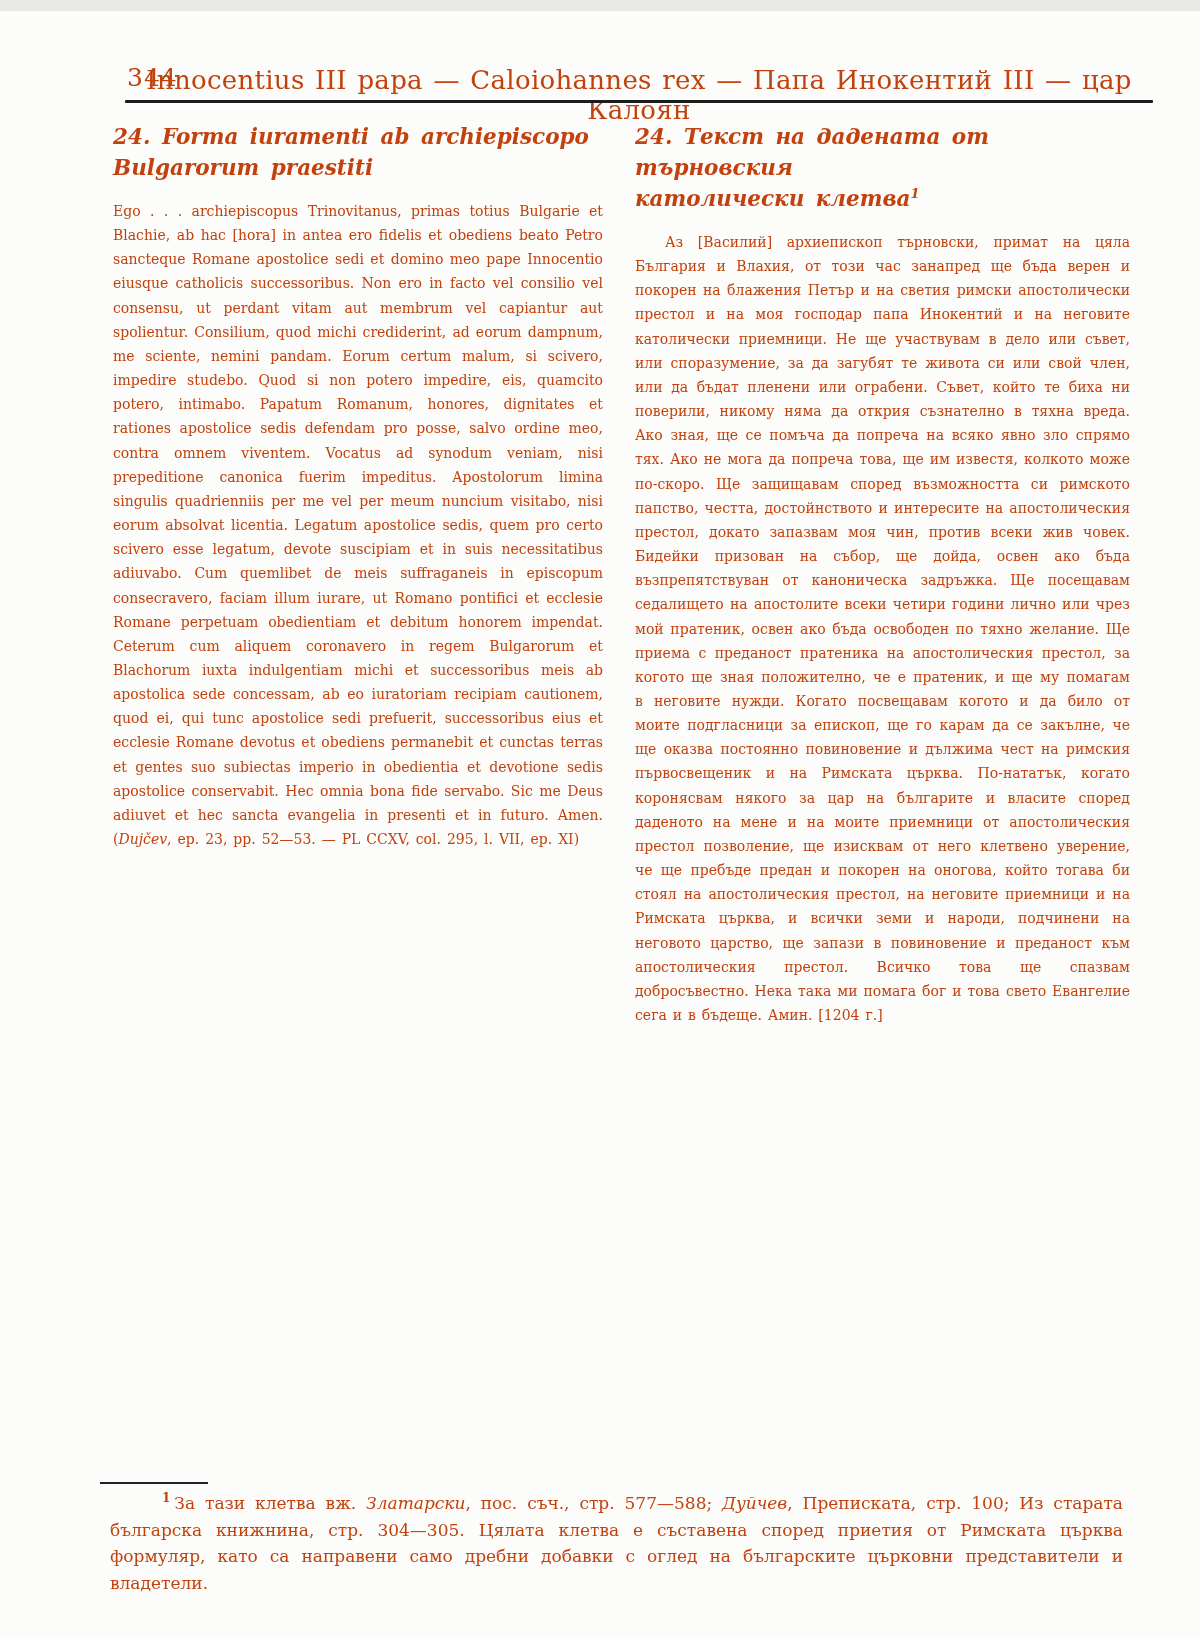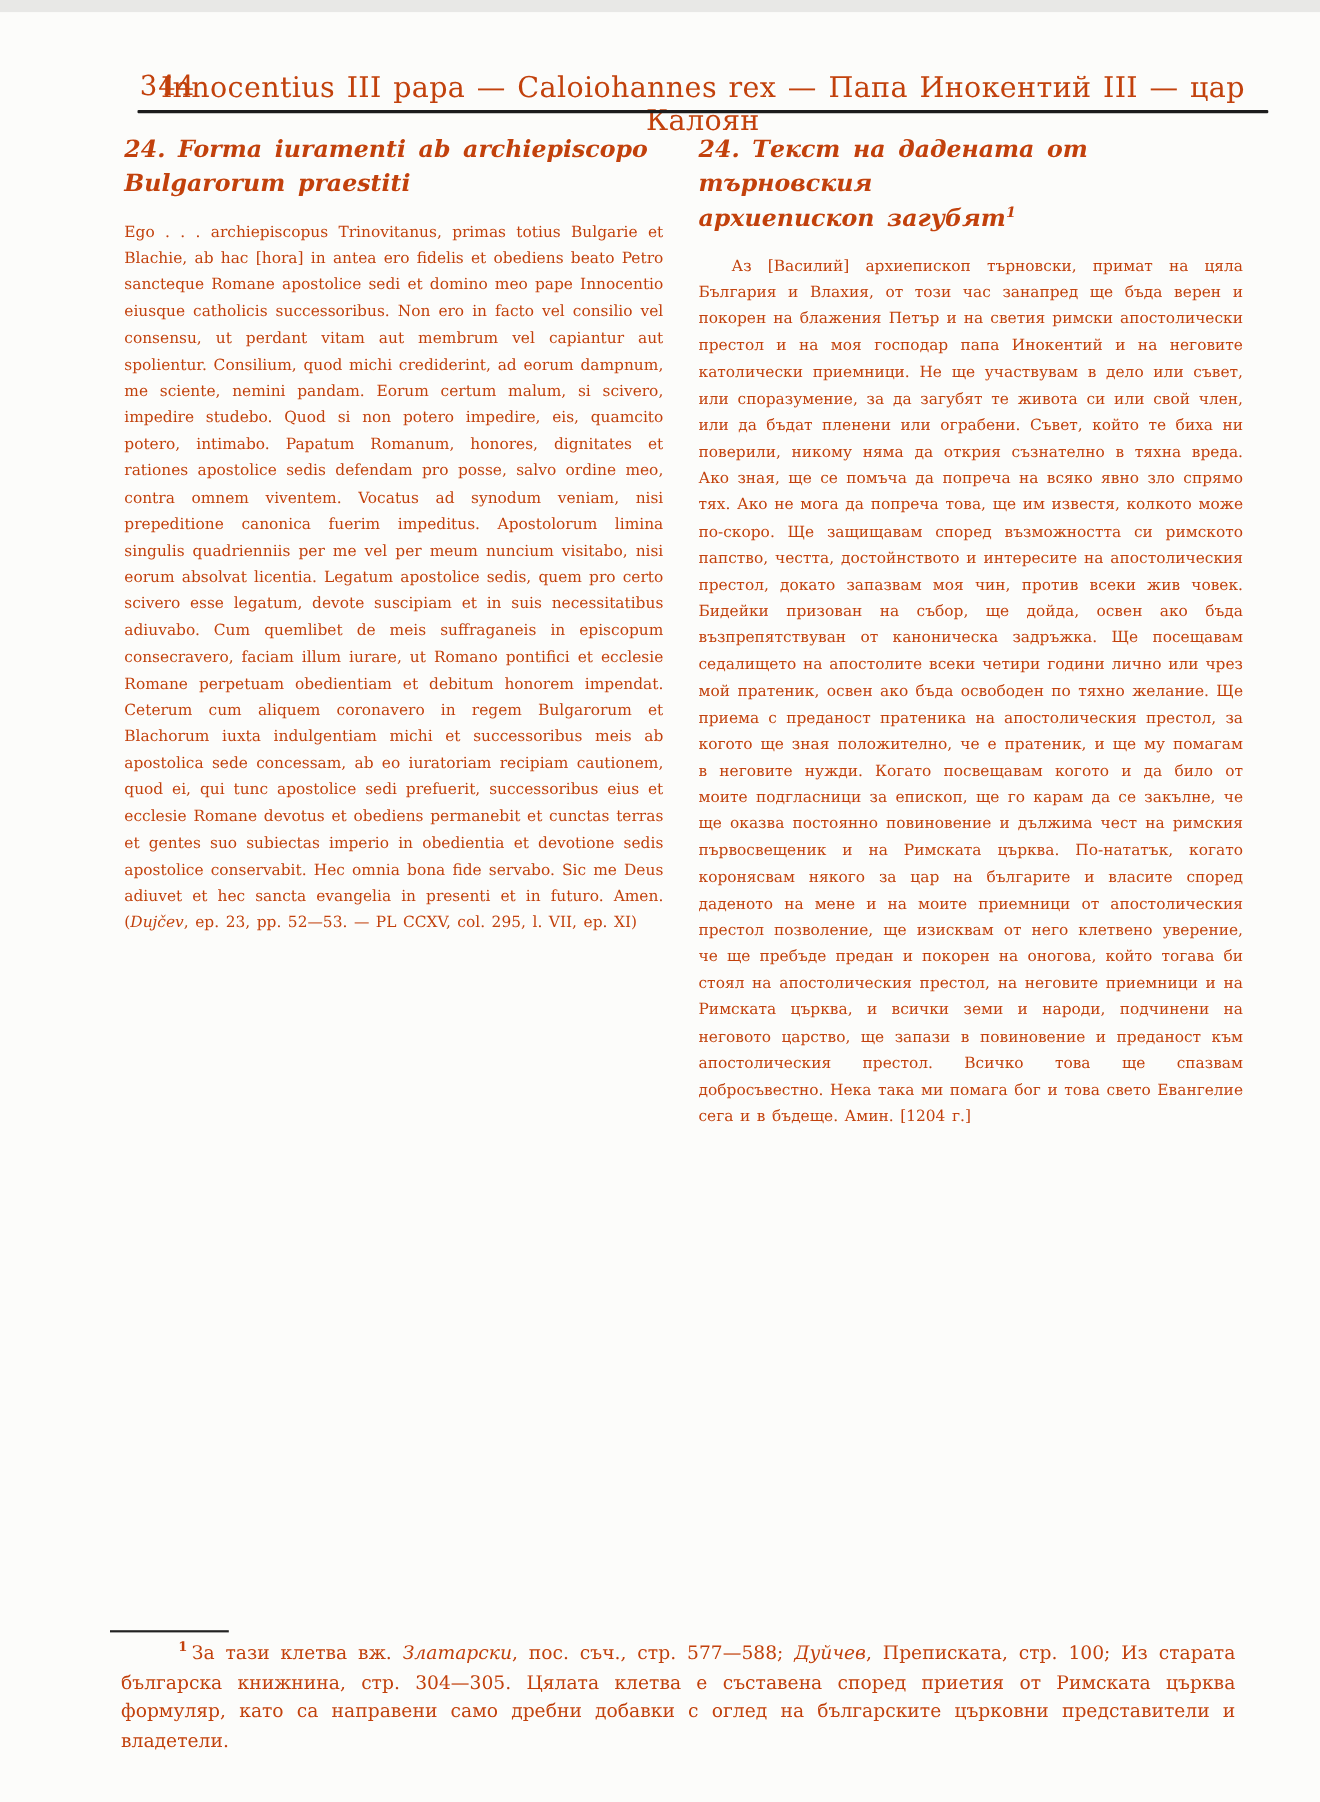--- a/index.html
+++ b/index.html
@@ -65,21 +65,21 @@
     <h3 class="col-title">
       <span>24. Forma iuramenti ab archiepiscopo</span><br>
       <span>Bulgarorum praestiti</span>
     </h3>
     <p class="body-text"><span>Ego . . . archiepiscopus Trinovitanus, primas totius Bulgarie et Blachie, ab hac [hora] in antea ero fidelis et obediens beato Petro sancteque Romane apostolice sedi et domino meo pape Innocentio eiusque catholicis successoribus. Non ero in facto vel consilio vel consensu, ut perdant vitam aut membrum vel capiantur aut spolientur. Consilium, quod michi crediderint, ad eorum dampnum, me sciente, nemini pandam. Eorum certum malum, si scivero, impedire studebo. Quod si non potero impedire, eis, quamcito potero, intimabo. Papatum Romanum, honores, dignitates et rationes apostolice sedis defendam pro posse, salvo ordine meo, contra omnem viventem. Vocatus ad synodum veniam, nisi prepeditione canonica fuerim impeditus. Apostolorum limina singulis quadrienniis per me vel per meum nuncium visitabo, nisi eorum absolvat licentia. Legatum apostolice sedis, quem pro certo scivero esse legatum, devote suscipiam et in suis necessitatibus adiuvabo. Cum quemlibet de meis suffraganeis in episcopum consecravero, faciam illum iurare, ut Romano pontifici et ecclesie Romane perpetuam obedientiam et debitum honorem impendat. Ceterum cum aliquem coronavero in regem Bulgarorum et Blachorum iuxta indulgentiam michi et successoribus meis ab apostolica sede concessam, ab eo iuratoriam recipiam cautionem, quod ei, qui tunc apostolice sedi prefuerit, successoribus eius et ecclesie Romane devotus et obediens permanebit et cunctas terras et gentes suo subiectas imperio in obedientia et devotione sedis apostolice conservabit. Hec omnia bona fide servabo. Sic me Deus adiuvet et hec sancta evangelia in presenti et in futuro. Amen. (</span><span class="italic">Dujčev</span><span>, ep. 23, pp. 52—53. — PL CCXV, col. 295, l. VII, ep. XI)</span></p>
   </div>
 
   <div class="column col-right">
     <h3 class="col-title">
       <span>24. Текст на дадената от търновския</span><br>
-      <span>архиепископ загубят</span><sup>1</sup>
+      <span>католически клетва</span><sup>1</sup>
     </h3>
     <p class="body-text indented"><span>Аз [Василий] архиепископ търновски, примат на цяла България и Влахия, от този час занапред ще бъда верен и покорен на блажения Петър и на светия римски апостолически престол и на моя господар папа Инокентий и на неговите католически приемници. Не ще участвувам в дело или съвет, или споразумение, за да загубят те живота си или свой член, или да бъдат пленени или ограбени. Съвет, който те биха ни поверили, никому няма да открия съзнателно в тяхна вреда. Ако зная, ще се помъча да попреча на всяко явно зло спрямо тях. Ако не мога да попреча това, ще им известя, колкото може по-скоро. Ще защищавам според възможността си римското папство, честта, достойнството и интересите на апостолическия престол, докато запазвам моя чин, против всеки жив човек. Бидейки призован на събор, ще дойда, освен ако бъда възпрепятствуван от каноническа задръжка. Ще посещавам седалището на апостолите всеки четири години лично или чрез мой пратеник, освен ако бъда освободен по тяхно желание. Ще приема с преданост пратеника на апостолическия престол, за когото ще зная положително, че е пратеник, и ще му помагам в неговите нужди. Когато посвещавам когото и да било от моите подгласници за епископ, ще го карам да се закълне, че ще оказва постоянно повиновение и дължима чест на римския първосвещеник и на Римската църква. По-нататък, когато коронясвам някого за цар на българите и власите според даденото на мене и на моите приемници от апостолическия престол позволение, ще изисквам от него клетвено уверение, че ще пребъде предан и покорен на оногова, който тогава би стоял на апостолическия престол, на неговите приемници и на Римската църква, и всички земи и народи, подчинени на неговото царство, ще запази в повиновение и преданост към апостолическия престол. Всичко това ще спазвам добросъвестно. Нека така ми помага бог и това свето Евангелие сега и в бъдеще. Амин. [1204 г.]</span></p>
   </div>
 
   <div class="footnote-sep"></div>
   <p class="footnote"><span class="fn-ref">1</span><span>За тази клетва вж. </span><span class="italic">Златарски</span><span>, пос. съч., стр. 577—588; </span><span class="italic">Дуйчев</span><span>, Преписката, стр. 100; Из старата българска книжнина, стр. 304—305. Цялата клетва е съставена според приетия от Римската църква формуляр, като са направени само дребни добавки с оглед на българските църковни представители и владетели.</span></p>
 
 </div>
 
 </body></html>

